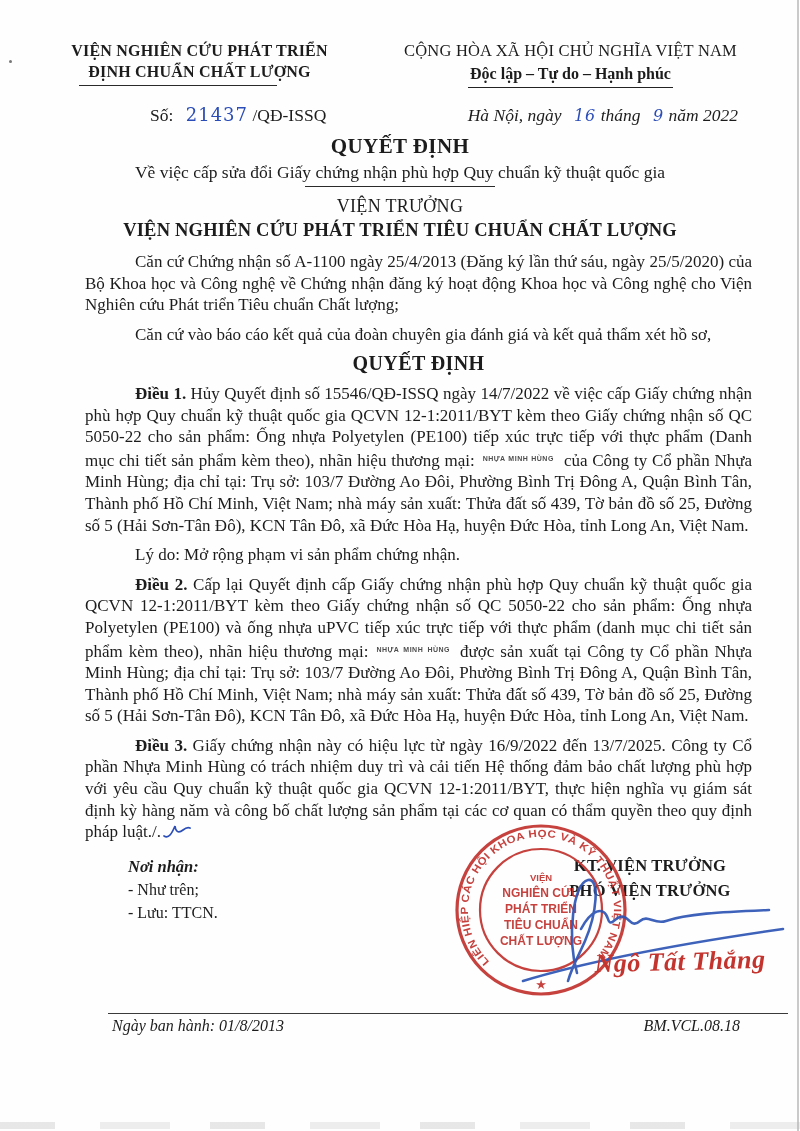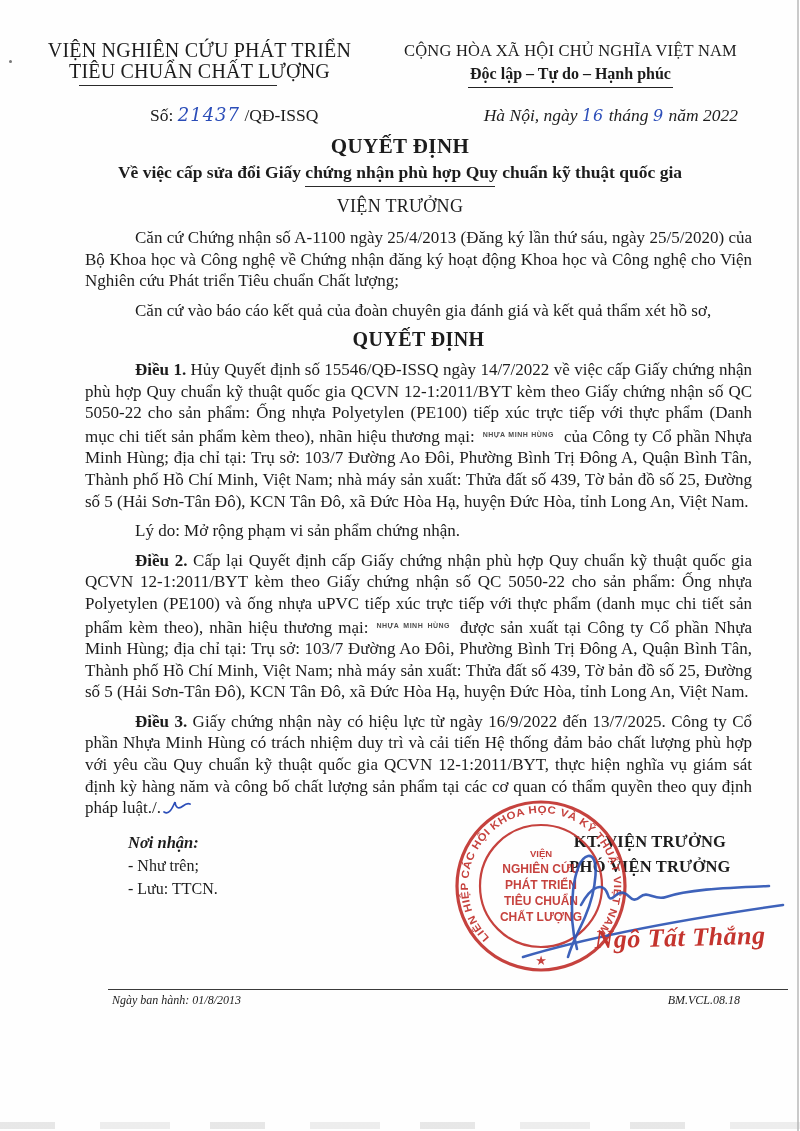--- a/index.html
+++ b/index.html
@@ -20,35 +20,35 @@
   }
   .scan-smudge{
     position:absolute;left:0;right:0;bottom:2px;height:7px;
     background:repeating-linear-gradient(90deg,
       rgba(150,150,150,.22) 0 55px, rgba(0,0,0,0) 55px 100px,
       rgba(160,160,160,.18) 100px 170px, rgba(0,0,0,0) 170px 210px);
   }
   
   .header-row{display:flex;padding-top:40px;}
   .org-block{width:355px;text-align:center;line-height:21px;}
-  .org-block .l{font-weight:normal;font-size:20px;letter-spacing:.2px;margin-left:44px;}
+  .org-block .l{font-weight:bold;font-size:16px;letter-spacing:.2px;margin-left:44px;}
   .org-rule{width:198px;border-top:1.6px solid #2a2a2a;margin:3px auto 0;}
   .national-block{flex:1;text-align:center;line-height:22px;padding-right:14px;}
   .national-block .l1{font-weight:normal;font-size:16.5px;letter-spacing:.2px;}
   .national-block .l2{display:inline-block;font-weight:bold;font-size:16px;
     border-bottom:1.8px solid #222;padding:1px 2px 2px;}
   .ref-row{display:flex;margin-top:16px;align-items:baseline;}
   .doc-number{margin-left:150px;font-size:17.5px;}
   .place-date{margin-left:auto;margin-right:62px;font-style:italic;font-size:17.5px;}
-  .hand{color:#2b4db8;font-style:italic;font-family:"DejaVu Serif",serif;
-    letter-spacing:1px;font-size:18px;}
+  .hand{color:#2b4db8;font-family:"DejaVu Serif",serif;
+    letter-spacing:1px;font-size:18px;margin-left:8px;}
   
   .title-block{text-align:center;margin-top:8px;}
   .t-main{font-size:21px;font-weight:bold;letter-spacing:.4px;}
-  .t-sub{font-size:17.5px;font-weight:bold;margin-top:3px;}
+  .t-sub{font-size:17.5px;font-weight:normal;margin-top:3px;}
   .t-rule{width:190px;border-top:1.7px solid #2a2a2a;margin:3px auto 0;}
   .t-role{font-size:18px;font-weight:normal;margin-top:9px;letter-spacing:.3px;}
   .t-org{font-size:18.5px;font-weight:bold;margin-top:3px;letter-spacing:.2px;}
   
   .body{margin:10px 48px 0 85px;font-size:17px;line-height:21.6px;text-align:justify;}
   .body p{margin:0 0 8px;text-indent:50px;}
   .decision-heading{text-align:center;font-size:20px;font-weight:bold;
     margin:13px 0 11px;text-indent:0 !important;letter-spacing:.4px;}
   .lead{font-weight:bold;}
   .tm{font-family:"Liberation Sans","DejaVu Sans",sans-serif;
@@ -61,34 +61,34 @@
   .recipients .lab{font-weight:bold;font-style:italic;font-size:16.5px;}
   .sign-titles{position:absolute;left:505px;top:2px;width:290px;text-align:center;
     font-weight:bold;font-size:16.5px;line-height:25px;letter-spacing:.2px;}
   .seal{position:absolute;left:450px;top:-28px;opacity:.93;}
   .signature{position:absolute;left:515px;top:16px;}
   .sign-name{position:absolute;left:570px;top:96px;width:220px;text-align:center;
     color:#c4342e;font-size:26px;font-weight:bold;font-style:italic;
     letter-spacing:.5px;transform:rotate(-1.5deg);}
   
   .footer-rule{border:none;border-top:1.6px solid #3a3a3a;margin:4px 12px 0 108px;}
-  .footer-row{display:flex;margin:3px 60px 8px 112px;font-style:italic;font-size:12px;}
+  .footer-row{display:flex;margin:3px 60px 8px 112px;font-style:italic;font-size:16px;}
   .footer-row .right{margin-left:auto;text-align:right;}
   .speck{position:absolute;left:9px;top:60px;width:3px;height:3px;background:#777;border-radius:50%;}
 </style>
 </head>
 <body>
 
 <div class="page">
   <div class="speck"></div>
 
   <div class="header-row">
     <div class="org-block">
       <div class="l">VIỆN NGHIÊN CỨU PHÁT TRIỂN</div>
-      <div class="l">TIÊU CHUẨN CHẤT LƯỢNG</div>
+      <div class="l">ĐỊNH CHUẨN CHẤT LƯỢNG</div>
       <div class="org-rule"></div>
     </div>
     <div class="national-block">
       <div class="l1">CỘNG HÒA XÃ HỘI CHỦ NGHĨA VIỆT NAM</div>
       <div><span class="l2">Độc lập – Tự do – Hạnh phúc</span></div>
     </div>
   </div>
 
   <div class="ref-row">
     <div class="doc-number">
@@ -97,20 +97,21 @@
     <div class="place-date">
       <span>Hà Nội, ngày </span><span class="hand" style="font-size:16px">16</span><span> tháng </span><span class="hand" style="font-size:16px">9</span><span>  năm 2022</span>
     </div>
   </div>
 
   <div class="title-block">
     <div class="t-main">QUYẾT ĐỊNH</div>
     <div class="t-sub">Về việc cấp sửa đổi Giấy chứng nhận phù hợp Quy chuẩn kỹ thuật quốc gia</div>
     <div class="t-rule"></div>
     <div class="t-role">VIỆN TRƯỞNG</div>
+    <div class="t-org">VIỆN NGHIÊN CỨU PHÁT TRIỂN TIÊU CHUẨN CHẤT LƯỢNG</div>
   </div>
 
   <div class="body">
     <p>Căn cứ Chứng nhận số A-1100 ngày 25/4/2013 (Đăng ký lần thứ sáu, ngày 25/5/2020) của Bộ Khoa học và Công nghệ về Chứng nhận đăng ký hoạt động Khoa học và Công nghệ cho Viện Nghiên cứu Phát triển Tiêu chuẩn Chất lượng;</p>
     <p>Căn cứ vào báo cáo kết quả của đoàn chuyên gia đánh giá và kết quả thẩm xét hồ sơ,</p>
 
     <p class="decision-heading">QUYẾT ĐỊNH</p>
 
     <p>
       <span class="lead">Điều 1.</span><span> Hủy Quyết định số 15546/QĐ-ISSQ ngày 14/7/2022 về việc cấp Giấy chứng nhận phù hợp Quy chuẩn kỹ thuật quốc gia QCVN 12-1:2011/BYT kèm theo Giấy chứng nhận số QC 5050-22 cho sản phẩm: Ống nhựa Polyetylen (PE100) tiếp xúc trực tiếp với thực phẩm (Danh mục chi tiết sản phẩm kèm theo), nhãn hiệu thương mại:</span><span class="tm">NHỰA MINH HÙNG</span><span>của Công ty Cổ phần Nhựa Minh Hùng; địa chỉ tại: Trụ sở: 103/7 Đường Ao Đôi, Phường Bình Trị Đông A, Quận Bình Tân, Thành phố Hồ Chí Minh, Việt Nam; nhà máy sản xuất: Thửa đất số 439, Tờ bản đồ số 25, Đường số 5 (Hải Sơn-Tân Đô), KCN Tân Đô, xã Đức Hòa Hạ, huyện Đức Hòa, tỉnh Long An, Việt Nam.</span>

